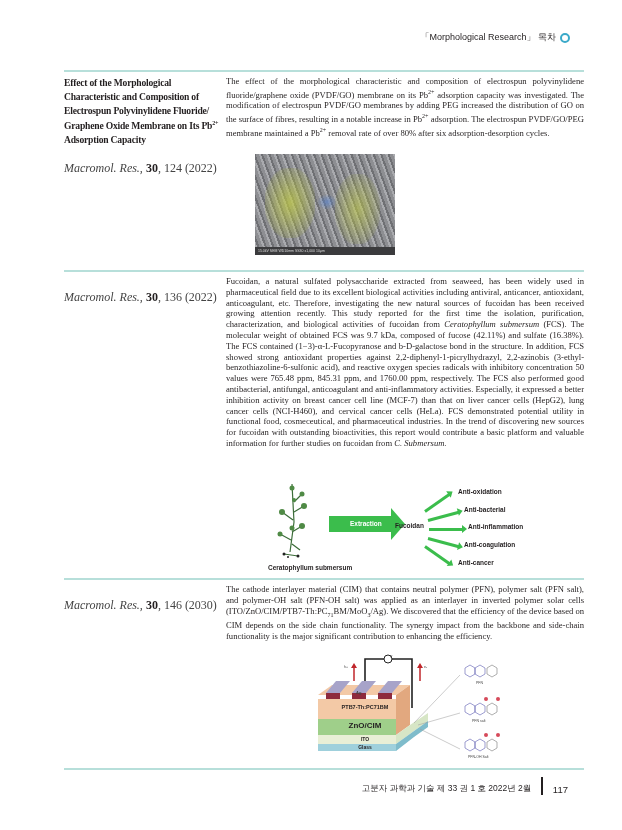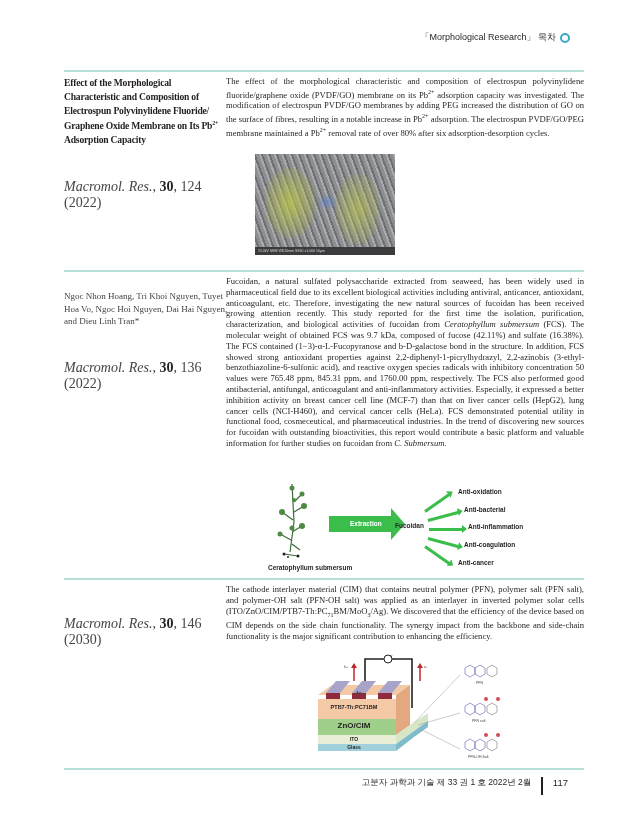--- a/index.html
+++ b/index.html
@@ -7,21 +7,21 @@
          font-family: "Liberation Serif", "DejaVu Serif", serif; color: #231f20; }
   .header { position: absolute; top: 31px; right: 52px; font-family: "Liberation Sans", sans-serif;
             font-size: 9px; color: #231f20; display: flex; align-items: center; gap: 4px; }
   .header .ring { width: 6px; height: 6px; border: 2px solid #3aa9c9; border-radius: 50%; display: inline-block; }
   .entry { position: absolute; left: 64px; width: 520px; border-top: 2px solid #b7dfda; }
   .left { position: absolute; left: 0; top: 4px; width: 165px; }
   .title { font-family: "Liberation Serif", serif; font-weight: bold; font-size: 9.6px; line-height: 13.8px;
            letter-spacing: -0.2px; margin: 0; }
   .title i { font-style: italic; }
   .authors { font-size: 9px; line-height: 12.6px; color: #444; margin-top: 14px; }
-  .cite { font-size: 14px; color: #444; margin-top: 32px; }
+  .cite { font-size: 12px; color: #444; margin-top: 14px; }
   .cite i { font-style: italic; }
   .cite b { color: #231f20; }
   .right { position: absolute; left: 162px; top: 4px; width: 358px; }
   .abstract { font-size: 8.6px; line-height: 10.8px; text-align: justify; margin: 0; color: #231f20; }
   sup { font-size: 6px; }
   sub { font-size: 6px; }
   
   .sem { position: absolute; left: 255px; top: 154px; width: 140px; height: 101px;
          background: repeating-linear-gradient(70deg, #8d8e92 0 3px, #a9aaae 3px 5px, #6f7074 5px 7px),
                      #8f9094; overflow: hidden; }
@@ -41,23 +41,23 @@
   .extract-arrow::after { content: ""; position: absolute; right: -14px; top: -8px; border-left: 14px solid #3bbd4c;
                           border-top: 16px solid transparent; border-bottom: 16px solid transparent; }
   .extract-label { position: absolute; left: 110px; top: 42px; font-size: 6.5px; font-weight: bold; color: #ffffff; z-index: 2; }
   .fucoidan-label { position: absolute; left: 155px; top: 44px; font-size: 6.5px; font-weight: bold; color: #231f20; }
   .act { position: absolute; font-size: 6.5px; font-weight: bold; color: #231f20; }
   .garrow { position: absolute; height: 3px; background: #3bbd4c; transform-origin: left center; }
   .garrow::after { content: ""; position: absolute; right: -4px; top: -3px; border-left: 5px solid #3bbd4c;
                    border-top: 4.5px solid transparent; border-bottom: 4.5px solid transparent; }
   
   .fig3 { position: absolute; left: 310px; top: 653px; width: 230px; height: 110px; font-family: "Liberation Sans", sans-serif; }
-  .layer { position: absolute; left: 5px; width: 78px; font-size: 6px; font-weight: bold; text-align: center; color: #231f20; }
+  .layer { position: absolute; left: 16px; width: 78px; font-size: 6px; font-weight: bold; text-align: center; color: #231f20; }
   .chem { position: absolute; font-size: 3.5px; color: #444; }
-  .footer { position: absolute; top: 777px; right: 54px; display: flex; align-items: flex-start; gap: 10px;
+  .footer { position: absolute; top: 777px; right: 54px; display: flex; align-items: flex-end; gap: 10px;
             font-family: "Liberation Sans", sans-serif; font-size: 8.5px; color: #231f20; }
   .footer .vbar { width: 1.5px; height: 18px; background: #231f20; }
   .footer .page { font-weight: normal; font-size: 9.5px; }
 </style>
 </head>
 <body>
 
 <div class="header">
   <span>「Morphological Research」 목차</span>
   <span class="ring"></span>
@@ -74,21 +74,20 @@
 </div>
 <div class="sem">
   <div class="blob1"></div>
   <div class="blob2"></div>
   <div class="blob3"></div>
   <div class="bar">15.0kV  SEM  WD10mm  SS30  x1,000  10μm</div>
 </div>
 
 <div class="entry" style="top:270px; height:300px;">
   <div class="left">
-    <div class="authors">Ngoc Nhon Hoang, Tri Khoi Nguyen, Tuyet Hoa Vo, Ngoc Hoi Nguyen, Dai Hai Nguyen, and Dieu Linh Tran*</div>
     <div class="cite"><i>Macromol. Res.,</i> <b>30</b><span>, 136 (2022)</span></div>
   </div>
   <div class="right">
     <p class="abstract"><span>Fucoidan, a natural sulfated polysaccharide extracted from seaweed, has been widely used in pharmaceutical field due to its excellent biological activities including antiviral, anticancer, antioxidant, anticoagulant, etc. Therefore, investigating the new natural sources of fucoidan has been received growing attention recently. This study reported for the first time the isolation, purification, characterization, and biological activities of fucoidan from </span><i>Ceratophyllum submersum</i><span> (FCS). The molecular weight of obtained FCS was 9.7 kDa, composed of fucose (42.11%) and sulfate (16.38%). The FCS contained (1−3)-α-L-Fucopyranose and b-D-galactose bond in the structure. In addition, FCS showed strong antioxidant properties against 2,2-diphenyl-1-picrylhydrazyl, 2,2-azinobis (3-ethyl-benzothiazoline-6-sulfonic acid), and reactive oxygen species radicals with inhibitory concentration 50 values were 765.48 ppm, 845.31 ppm, and 1760.00 ppm, respectively. The FCS also performed good antibacterial, antifungal, anticoagulant and anti-inflammatory activities. Especially, it expressed a better inhibition activity on breast cancer cell line (MCF-7) than that on liver cancer cells (HepG2), lung cancer cells (NCI-H460), and cervical cancer cells (HeLa). FCS demonstrated potential utility in functional food, cosmeceutical, and pharmaceutical industries. In the trend of discovering new sources for fucoidan with outstanding bioactivities, this report would contribute a basic platform and valuable information for further studies on fucoidan from </span><i>C. Submersum.</i></p>
   </div>
 </div>
 
 <div class="fig2">
   <svg class="plant" viewBox="0 0 40 80">
     <path d="M20 2 L22 40 L18 70 M22 20 L30 12 M22 30 L32 24 M21 38 L10 30 M20 50 L30 44 M19 58 L8 52 M20 62 L28 68 M12 72 L26 74" stroke="#3d6e3a" stroke-width="1.2" fill="none"></path>

